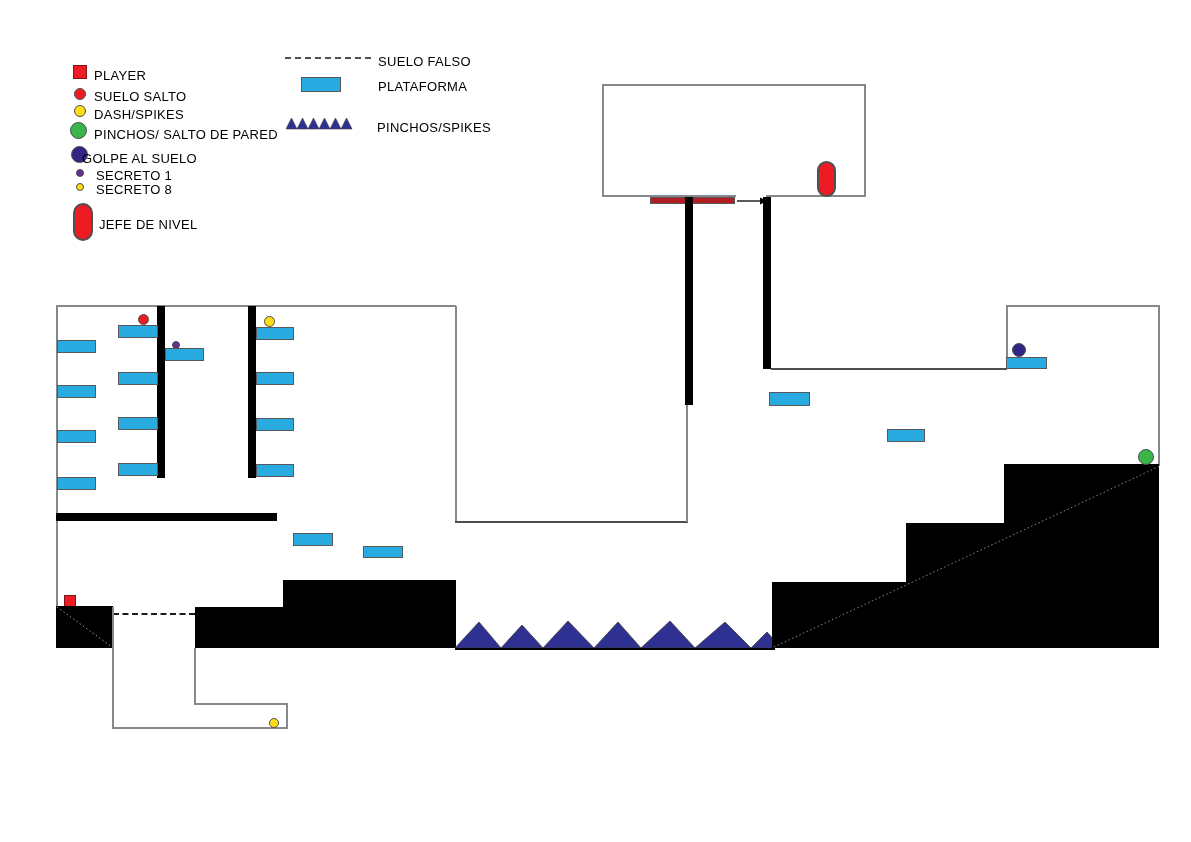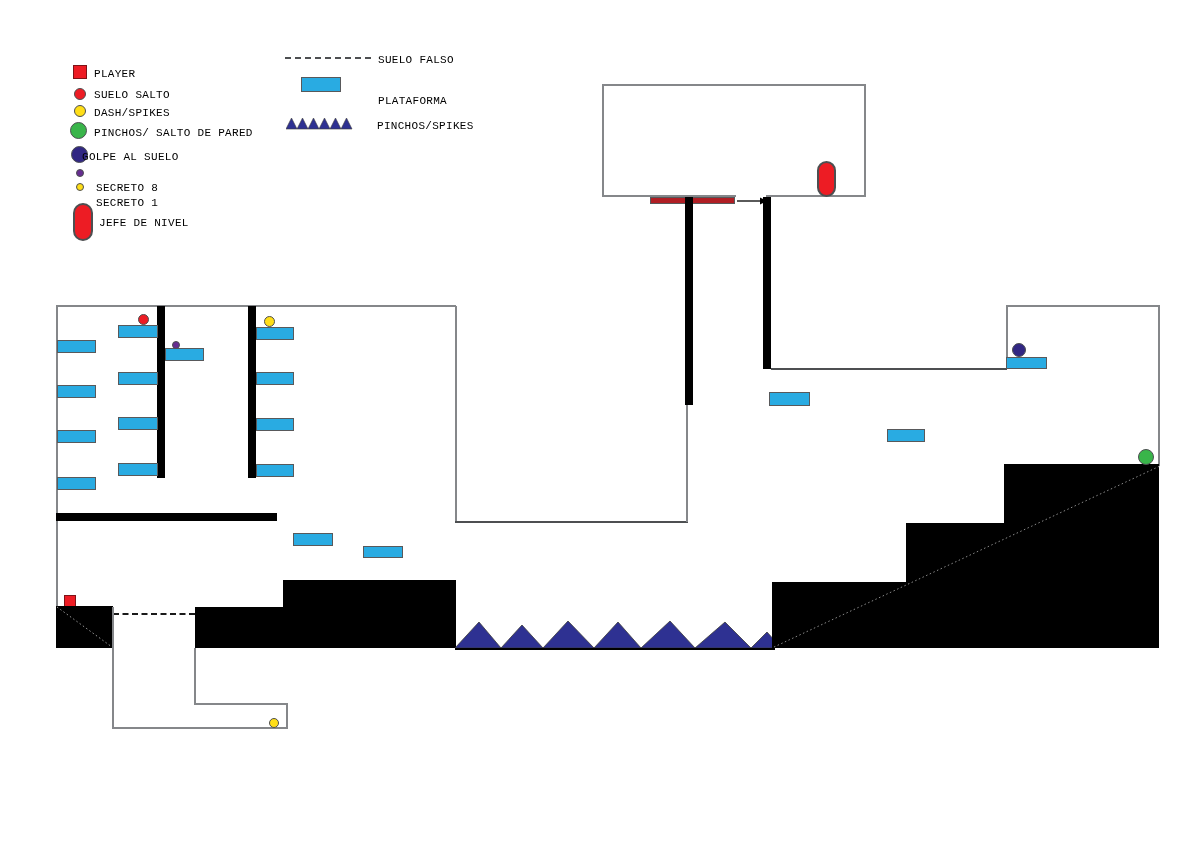--- a/index.html
+++ b/index.html
@@ -1,21 +1,21 @@
 <!DOCTYPE html>
 <html style="--platform_blue: #29abe2; --player_red: #ed1c24; --dark_red_platform: #b01e24; --spike_navy: #2e3192; --golpe_navy: #312783; --secret_purple: #662d91; --secret_yellow: #ffde17; --parkour_green: #39b54a; --wall_black: #000000;"><head>
 <meta charset="utf-8">
 <style>
   html,body{margin:0;padding:0;background:#fff;}
   #canvas{
     position:relative;width:1191px;height:842px;background:#ffffff;overflow:hidden;
     font-family:"Liberation Sans", sans-serif;color:#000;
   }
   .abs{position:absolute;}
-  .lbl{position:absolute;font-size:11px;letter-spacing:.3px;white-space:nowrap;color:#000;font-family:Liberation Mono, monospace;}
+  .lbl{position:absolute;font-size:13px;letter-spacing:.3px;white-space:nowrap;color:#000;}
   .thin{position:absolute;background:#85878a;}
   .thind{position:absolute;background:#4d4f51;}
   .black{position:absolute;background:#000;}
   .platform{position:absolute;background:var(--platform_blue);border:1px solid #58595b;box-sizing:border-box;}
   .circ{position:absolute;border-radius:50%;border:1px solid #4d4f51;box-sizing:border-box;}
   .capsule{position:absolute;border-radius:10px;background:var(--player_red);border:2px solid #4d4f51;box-sizing:border-box;}
   .dash-line{position:absolute;border-top:2px dashed #1a1a1a;}
   svg{display:block;}
 </style>
 </head>
@@ -33,35 +33,35 @@
     <div class="circ" style="left:74px;top:105px;width:12px;height:12px;background:var(--secret_yellow);"></div>
     <div class="lbl" style="left:94px;top:107px;">DASH/SPIKES</div>
 
     <div class="circ" style="left:70px;top:122px;width:17px;height:17px;background:var(--parkour_green);"></div>
     <div class="lbl" style="left:94px;top:127px;">PINCHOS/ SALTO DE PARED</div>
 
     <div class="circ" style="left:71px;top:146px;width:17px;height:17px;background:var(--golpe_navy);"></div>
     <div class="lbl" style="left:82px;top:151px;">GOLPE AL SUELO</div>
 
     <div class="circ" style="left:76px;top:169px;width:8px;height:8px;background:var(--secret_purple);"></div>
-    <div class="lbl" style="left:96px;top:168px;margin-top:29px;">SECRETO 1</div>
+    <div class="lbl" style="left:96px;top:168px;">SECRETO 1</div>
 
     <div class="circ" style="left:76px;top:183px;width:8px;height:8px;background:var(--secret_yellow);"></div>
     <div class="lbl" style="left:96px;top:182px;">SECRETO 8</div>
 
     <div class="capsule" style="left:73px;top:203px;width:20px;height:38px;"></div>
     <div class="lbl" style="left:99px;top:217px;text-align:center;">JEFE DE NIVEL</div>
   </div>
 
   <div class="abs" style="left:280px;top:40px;width:240px;height:100px;">
     <div class="abs" style="left:5px;top:17px;width:86px;border-top:2px dashed #4d4f51;"></div>
     <div class="lbl" style="left:98px;top:14px;">SUELO FALSO</div>
 
     <div class="platform" style="left:21px;top:37px;width:40px;height:15px;"></div>
-    <div class="lbl" style="left:98px;top:39px;margin-top:16px;">PLATAFORMA</div>
+    <div class="lbl" style="left:98px;top:39px;">PLATAFORMA</div>
 
     <svg class="abs" style="left:6px;top:76px;" width="68" height="14" viewBox="0 0 68 14">
       <g fill="var(--spike_navy)" stroke="#3c3c3b" stroke-width="0.6">
         <polygon points="0,13 5.5,2 11,13"></polygon>
           <polygon points="11,13 16.5,2 22,13"></polygon>
         <polygon points="22,13 27.5,2 33,13"></polygon>
           <polygon points="33,13 38.5,2 44,13"></polygon>
         <polygon points="44,13 49.5,2 55,13"></polygon>
           <polygon points="55,13 60.5,2 66,13"></polygon>
       </g>

